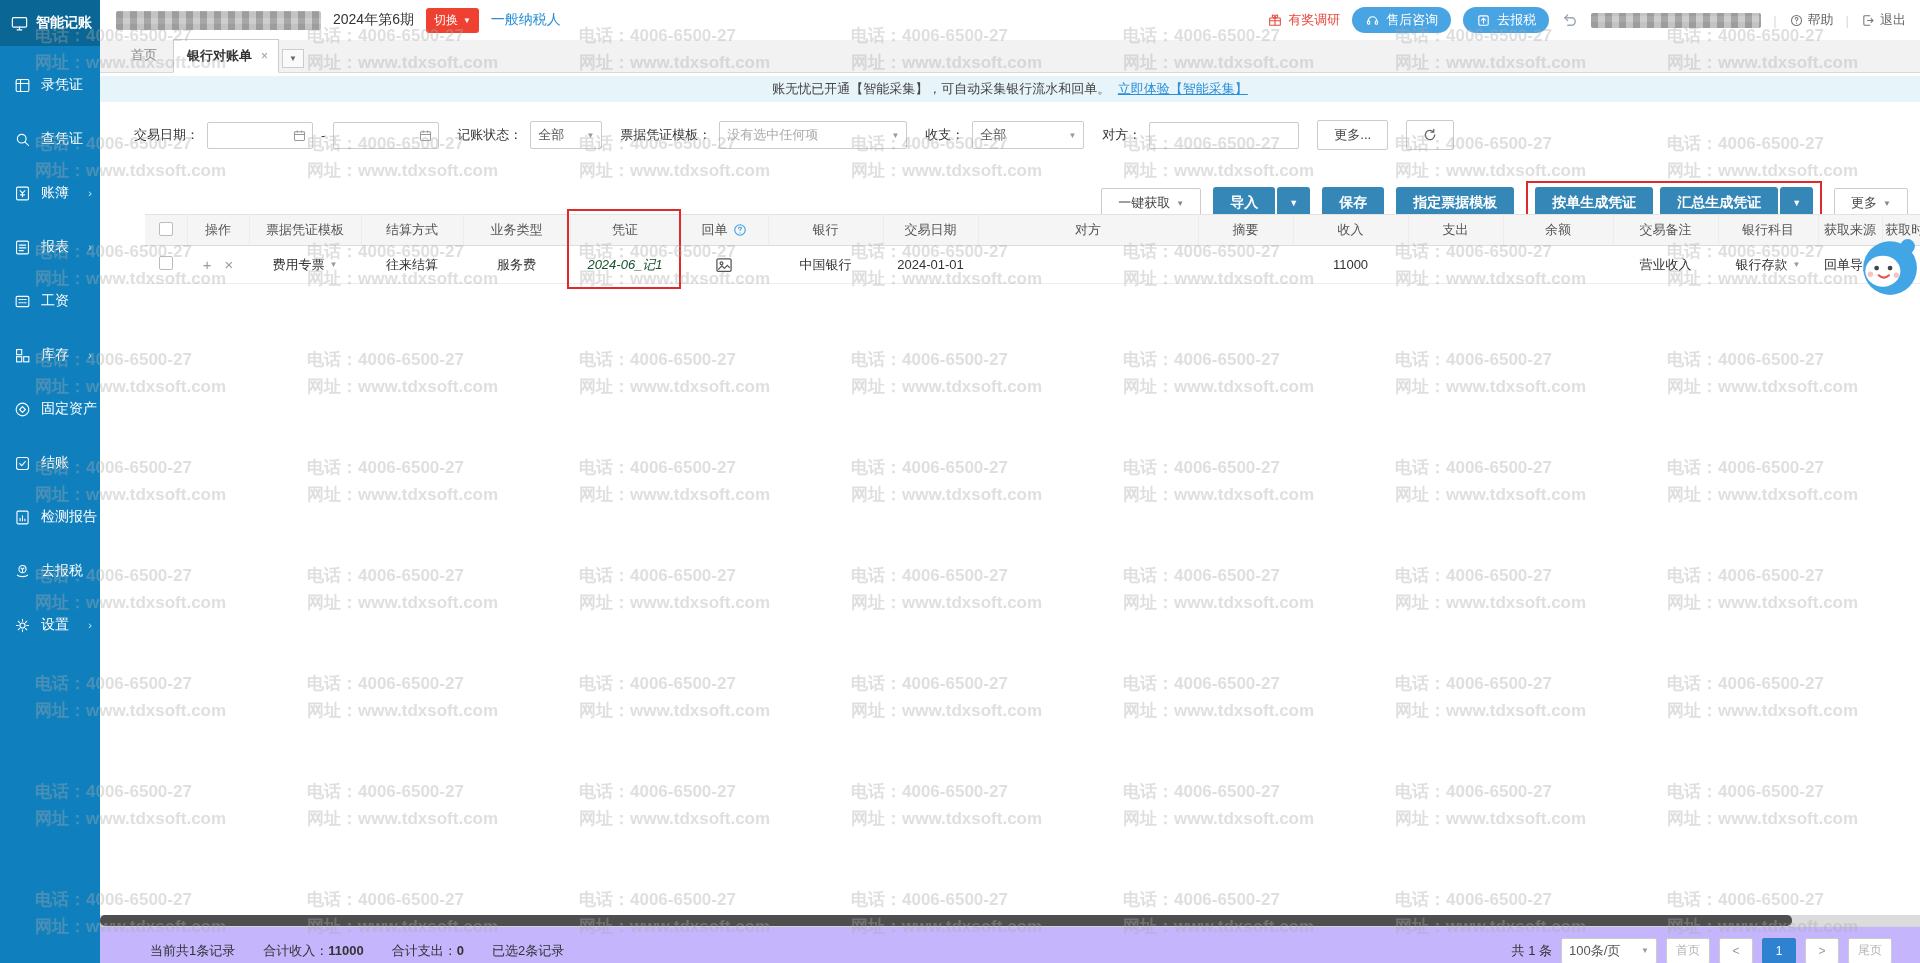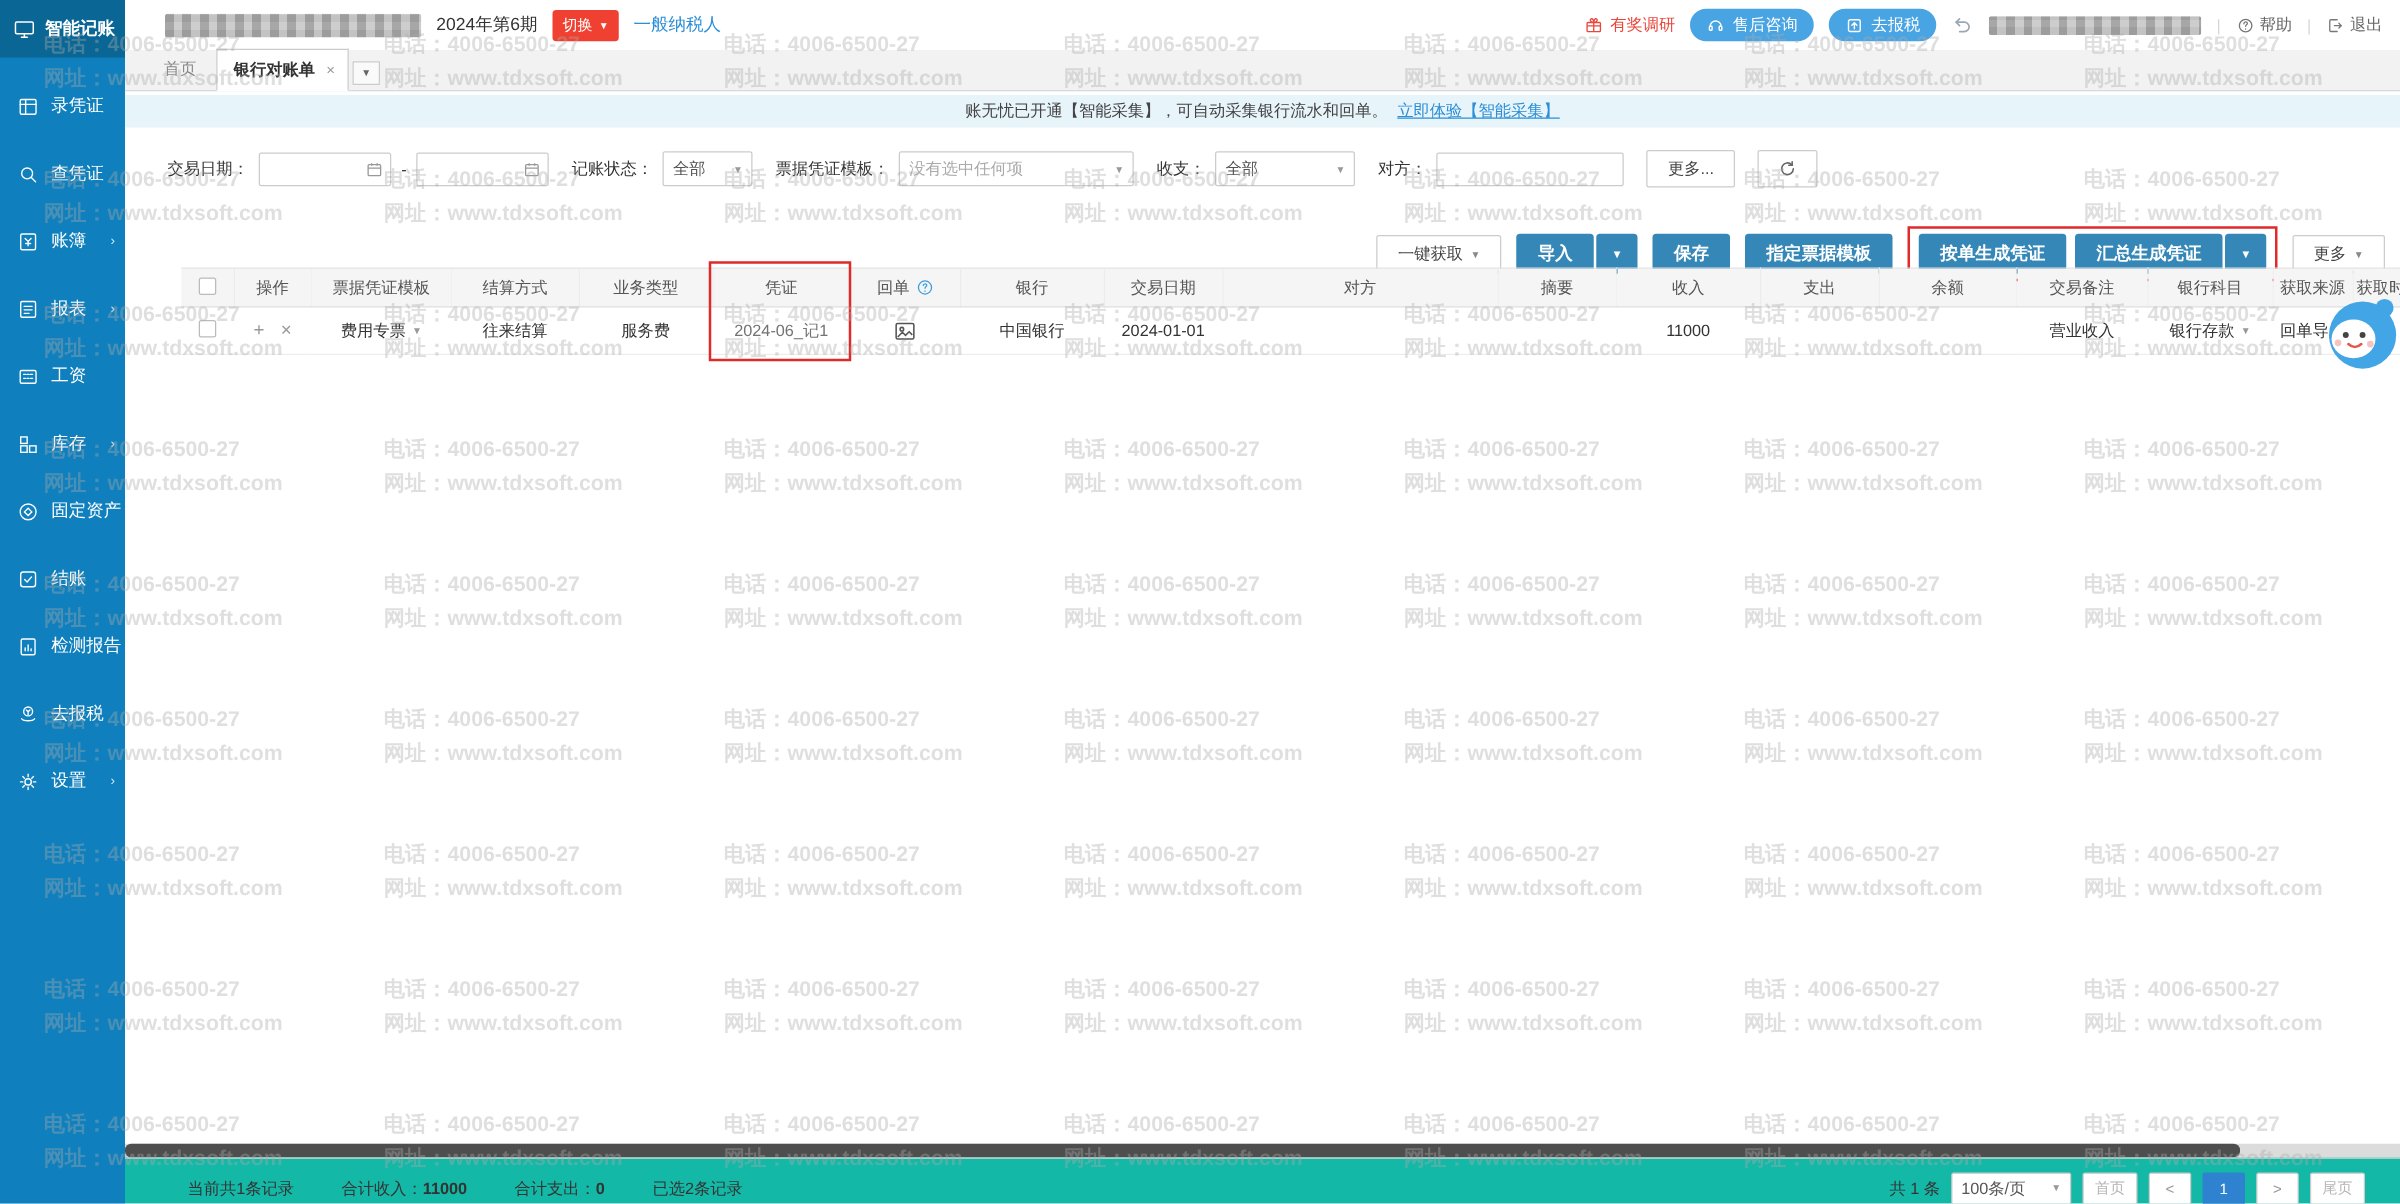--- a/index.html
+++ b/index.html
@@ -11,21 +11,21 @@
   .sidebar { position:absolute; left:0; top:0; width:100px; height:963px; background:#0f80bd; z-index:2; }
   .brand { height:46px; background:#0a6795; display:flex; align-items:center; gap:7px; padding-left:10px; color:#fff; font-size:14px; font-weight:bold; cursor:pointer; }
   .nav { padding-top:12px; }
   .nav-item { display:flex; align-items:center; gap:9px; height:54px; padding-left:13px; color:#fff; font-size:14px; position:relative; cursor:pointer; }
   .nav-arrow { position:absolute; right:8px; font-size:11px; color:#cfe8f6; }
 
   
   .content { position:absolute; left:100px; top:0; width:1820px; height:963px; overflow:hidden; background:#fff; }
 
   
-  .topbar { position:absolute; top:0; left:16px; right:0; height:40px; background:#fff; display:flex; align-items:center; padding:0 14px 0 16px; gap:12px;justify-content:center; }
+  .topbar { position:absolute; top:0; left:0; right:0; height:40px; background:#fff; display:flex; align-items:center; padding:0 14px 0 16px; gap:12px;justify-content:center; }
   .redacted { background:
       repeating-linear-gradient(90deg, rgba(120,120,120,.55) 0 7px, rgba(190,190,190,.55) 7px 14px),
       repeating-linear-gradient(0deg, #c9c9c9 0 6px, #e0e0e0 6px 12px);
     border-radius:2px; }
   .company { width:205px; height:19px; }
   .user { width:170px; height:15px; }
   .period { font-size:14px; color:#333; }
   .switch-btn { background:#f04031; color:#fff; border:none; border-radius:3px; padding:4px 8px; font-size:12px; display:flex; align-items:center; gap:5px; cursor:pointer; }
   .switch-btn .caret { font-size:8px; }
   .taxpayer { color:#2b8ed6; font-size:14px; cursor:pointer; }
@@ -71,32 +71,32 @@
   .red-group .split { gap:2px; }
   .btn-white-caret .caret { font-size:8px; color:#888; }
 
   
   .table-wrap { position:absolute; top:214px; left:45px; }
   table { border-collapse:collapse; table-layout:fixed; width:1795px; }
   th { height:31px; background:#f5f5f5; border-top:1px solid #e2e2e2; border-bottom:1px solid #ddd; border-right:1px solid #ececec; font-weight:normal; font-size:13px; color:#555; text-align:center; overflow:hidden; white-space:nowrap; }
   th:last-child { border-right:none; }
   td { height:38px; border-bottom:1px solid #ededed; font-size:13px; color:#333; text-align:center; overflow:hidden; white-space:nowrap; }
   .th-inner, .cell-inner { display:flex; align-items:center; justify-content:center; gap:5px; }
-  .voucher-link { color:#737373; cursor:pointer; text-decoration:none; }
+  .voucher-link { color:#14532d; cursor:pointer; text-decoration:none;font-style:italic; }
   .op-ico { color:#999; font-size:15px; cursor:pointer; padding:0 4px; }
   .cell-caret { font-size:8px; color:#999; }
   .chk { width:14px; height:14px; border:1px solid #bbb; background:#fff; display:inline-block; border-radius:2px; cursor:pointer; }
 
   .red-box-voucher { position:absolute; left:467px; top:209px; width:114px; height:80px; border:2px solid #e02a2a; z-index:5; pointer-events:none; }
   .mascot { position:absolute; left:1757px; top:236px; z-index:6; cursor:pointer; }
 
   
   .hscroll { position:absolute; top:915px; left:0; right:0; height:11px; background:#dcdcdc; }
   .hthumb { width:1692px; height:11px; background:#4e4e4e; border-radius:5px; cursor:pointer; }
-  .bottombar { position:absolute; top:926px; left:0; right:0; bottom:0; background:#14b8a6; border-top:1px solid #d5d5d5; display:flex; align-items:center; padding:11px 28px 0 50px; font-size:13px; color:#333; gap:38px; }
+  .bottombar { position:absolute; top:926px; left:0; right:0; bottom:0; background:#c4b5fd; border-top:1px solid #d5d5d5; display:flex; align-items:center; padding:11px 28px 0 50px; font-size:13px; color:#333; gap:28px; }
   .bstat b { font-weight:bold; }
   .pager { margin-left:auto; display:flex; align-items:center; gap:9px; }
   .psize { height:26px; width:96px; }
   .pbtn { height:26px; min-width:34px; border:1px solid #ccc; background:#fff; color:#b5b5b5; font-size:12px; padding:0 9px; display:flex; align-items:center; justify-content:center; cursor:pointer; border-radius:2px; }
   .pbtn.nav2 { color:#999; }
   .pcur { background:#2e82d0; border-color:#2e82d0; color:#fff; }
 
   
   .watermark-layer { position:absolute; inset:0; z-index:40; pointer-events:none; }
   .wm-tile { position:absolute; color:rgba(170,170,170,0.38); font-size:17px; font-weight:bold; line-height:27px; white-space:nowrap; }

